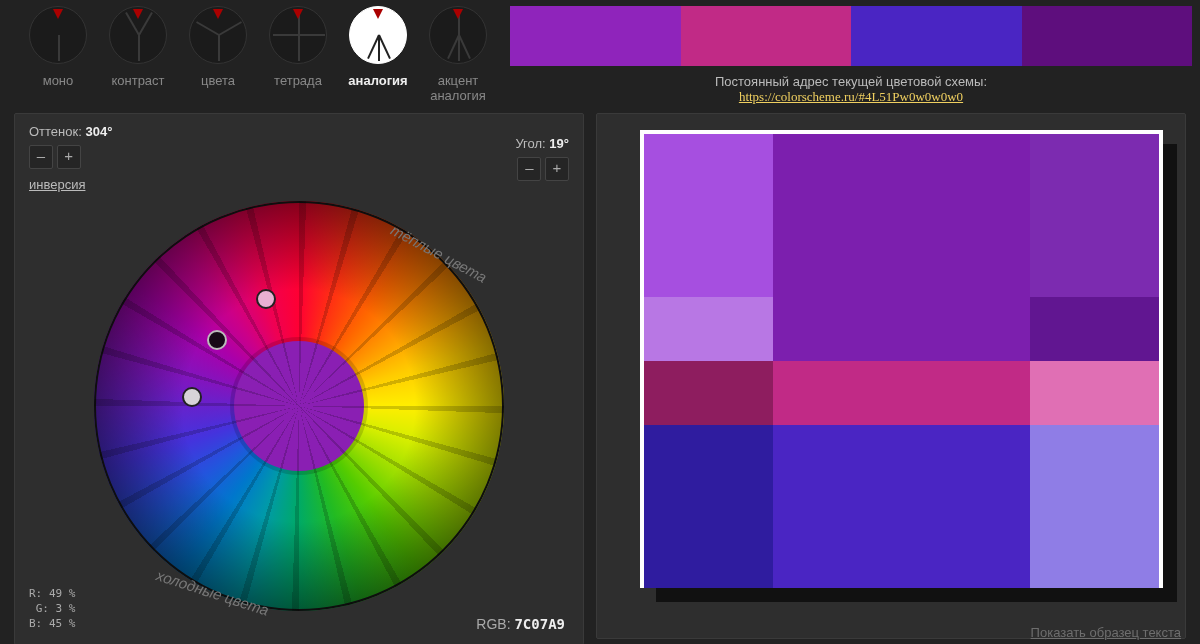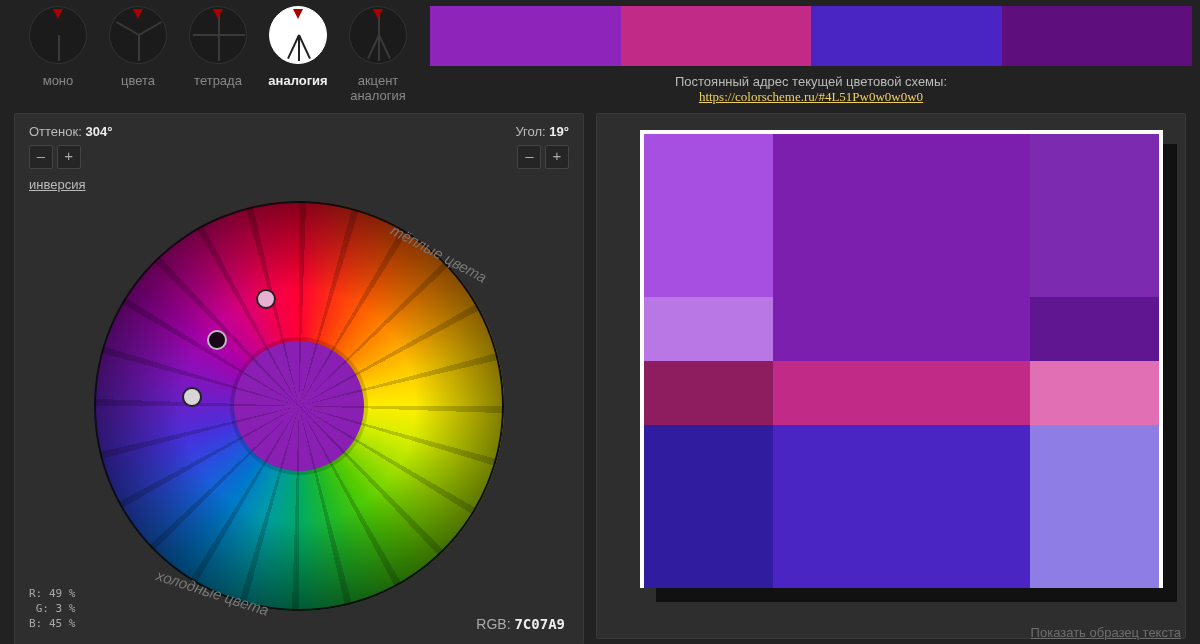--- a/index.html
+++ b/index.html
@@ -12,21 +12,21 @@
 .scheme-tab .lbl{margin-top:10px;text-align:center;color:#888;font-size:13px;line-height:1.15;}
 .scheme-tab.active .lbl{color:#eee;font-weight:bold;}
 .preview-top{flex:1;margin-left:auto;}
 .preview-strip{display:flex;height:60px;}
 .preview-strip div{flex:1;}
 .perm-label{text-align:center;margin-top:8px;font-size:13px;color:#bbb;}
 .perm-link{color:#f0d060;text-decoration:underline;font-family:Liberation Serif, serif;}
 .main-row{display:flex;gap:12px;padding:8px 14px 0 14px;}
 .panel{background:#2e2e2e;border:1px solid #3a3a3a;border-radius:2px;}
 .left-panel{width:540px;height:510px;position:relative;padding:10px 14px;}
-.ctrls{display:flex;justify-content:space-between;}
+.ctrls{display:flex;justify-content:space-between;align-items:center;}
 .ctrl-block{font-size:13px;}
 .ctrl-block .val{color:#eee;font-weight:bold;}
 .btns{margin-top:6px;}
 .sqbtn{display:inline-block;width:22px;height:22px;line-height:20px;text-align:center;background:#252525;border:1px solid #444;color:#aaa;font-size:15px;cursor:pointer;border-radius:2px;}
 .inv{display:inline-block;margin-top:8px;color:#bbb;text-decoration:underline;font-size:13px;cursor:pointer;}
 .wheel-wrap{position:absolute;left:50%;top:55%;transform:translate(-50%,-50%);width:410px;height:410px;}
 .wheel{width:410px;height:410px;border-radius:50%;background:conic-gradient(from 0deg,#ff0033,#ff3311,#ff6600,#ff9900,#ffcc00,#ffee00,#d4ee00,#99dd00,#55cc00,#22bb22,#00aa66,#0099aa,#0077cc,#2255dd,#4433dd,#6622cc,#8811bb,#aa00aa,#cc0088,#ee0055,#ff0033);position:relative;box-shadow:inset 0 0 0 2px #1a1a1a;}
 .wheel::before{content:"";position:absolute;inset:0;border-radius:50%;background:radial-gradient(circle,transparent 40%,rgba(0,0,0,0.55) 75%,rgba(0,0,0,0.9) 100%);}
 .wheel::after{content:"";position:absolute;inset:0;border-radius:50%;background:repeating-conic-gradient(from 0deg,rgba(0,0,0,0.18) 0deg 2deg,transparent 2deg 15deg);}
 .hub{position:absolute;left:50%;top:50%;width:130px;height:130px;border-radius:50%;transform:translate(-50%,-50%);background:#8a1fb3;box-shadow:0 0 0 4px rgba(0,0,0,.15);}
@@ -51,20 +51,29 @@
 <body>
 
 <div class="top-row">
   <div class="scheme-tabs" id="tabs">
       <div class="scheme-tab">
         <div class="ic">
           <div class="sp" style="transform: rotate(0deg);"></div>
           <div class="ptr"></div>
         </div>
         <div class="lbl">моно</div>
+      </div>
+      <div class="scheme-tab">
+        <div class="ic">
+          <div class="sp" style="transform: rotate(0deg);"></div>
+          <div class="sp" style="transform: rotate(150deg);"></div>
+          <div class="sp" style="transform: rotate(210deg);"></div>
+          <div class="ptr"></div>
+        </div>
+        <div class="lbl">контраст</div>
       </div>
       <div class="scheme-tab">
         <div class="ic">
           <div class="sp" style="transform: rotate(0deg);"></div>
           <div class="sp" style="transform: rotate(120deg);"></div>
           <div class="sp" style="transform: rotate(240deg);"></div>
           <div class="ptr"></div>
         </div>
         <div class="lbl">цвета</div>
       </div>

